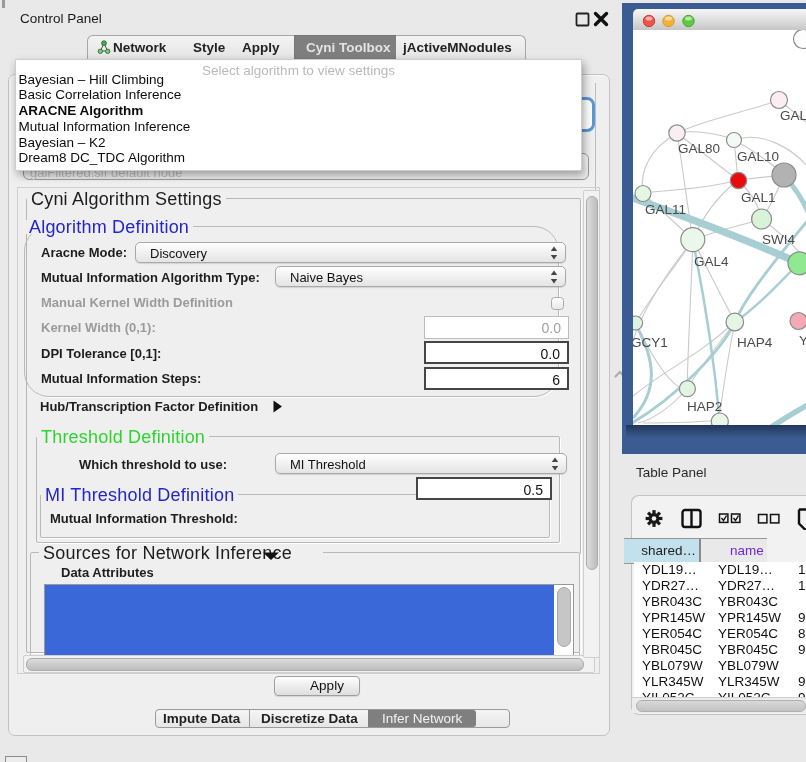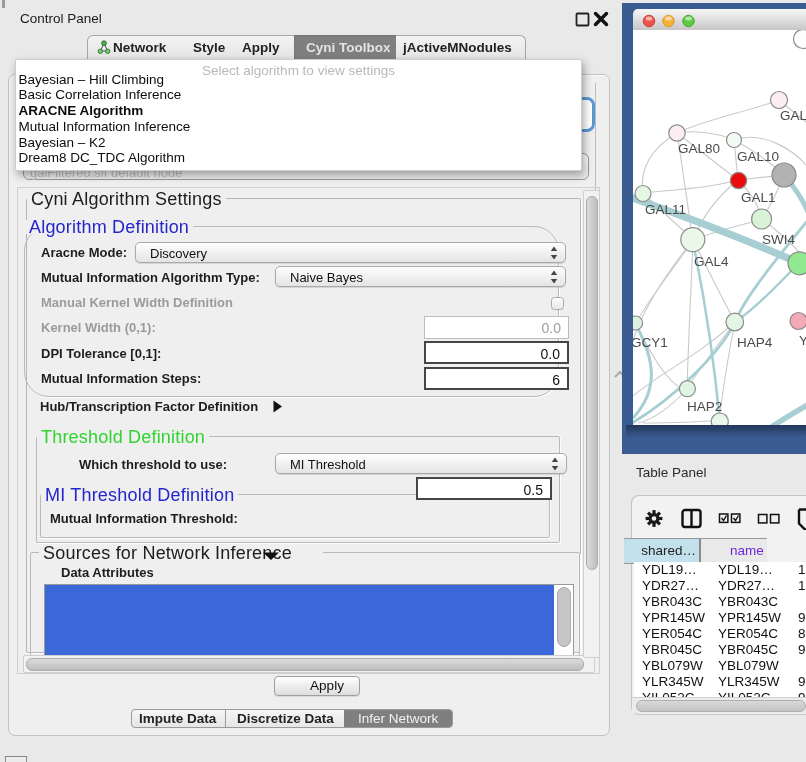--- a/index.html
+++ b/index.html
@@ -149,21 +149,21 @@
 <div class="abs" style="left:23px;top:655px;width:570px;height:16px;background:#f2f2f2;border:1px solid #cfcfcf;border-radius:2px;"></div>
 <div class="abs" style="left:26px;top:657.5px;width:556px;height:11px;background:linear-gradient(#dcdcdc,#bdbdbd);border:1px solid #ababab;border-radius:6px;"></div>
 
 <div class="abs" style="left:583px;top:190px;width:15px;height:466px;background:#f2f2f2;border:1px solid #cfcfcf;border-radius:2px;"></div>
 <div class="abs" style="left:585.5px;top:196px;width:10px;height:372px;background:linear-gradient(90deg,#dcdcdc,#bdbdbd);border:1px solid #ababab;border-radius:6px;"></div>
 
 <div class="abs" style="left:274px;top:676px;width:64px;height:18px;border:1px solid #9f9f9f;border-radius:4px;
      background:linear-gradient(#ffffff,#ededed 50%,#dedede);box-shadow:0 1px 1px rgba(0,0,0,0.1);
      font-size:13.5px;color:#111;text-align:center;line-height:18px;padding-left:20px;">Apply</div>
 
-<div class="abs" style="left:131px;top:709px;width:320px;height:17px;border:1px solid #9a9a9a;border-radius:4px;background:linear-gradient(#f5f5f5,#e6e6e6);">
+<div class="abs" style="left:155px;top:709px;width:320px;height:17px;border:1px solid #9a9a9a;border-radius:4px;background:linear-gradient(#f5f5f5,#e6e6e6);padding-left:33px;">
   <div class="abs" style="left:93px;top:0;width:1px;height:17px;background:#9a9a9a;"></div>
   <div class="abs" style="left:212px;top:0;width:108px;height:17px;background:#7f7f7f;border-radius:0 3px 3px 0;"></div>
   <div class="abs" style="left:7px;top:1px;font-size:13.5px;font-weight:bold;color:#222;">Impute Data</div>
   <div class="abs" style="left:105px;top:1px;font-size:13.5px;font-weight:bold;color:#222;">Discretize Data</div>
   <div class="abs" style="left:226px;top:1px;font-size:13.5px;color:#f2f2f2;">Infer Network</div>
 </div>
 
 <div class="abs" style="left:5px;top:756px;width:20px;height:10px;border:1.5px solid #8a8a8a;background:#ececec;"></div>
 
 <div class="abs" style="left:616px;top:372px;width:5px;height:6px;border-left:2px solid #9a9a9a;border-top:2px solid #9a9a9a;transform:rotate(45deg);opacity:0.8;"></div>

